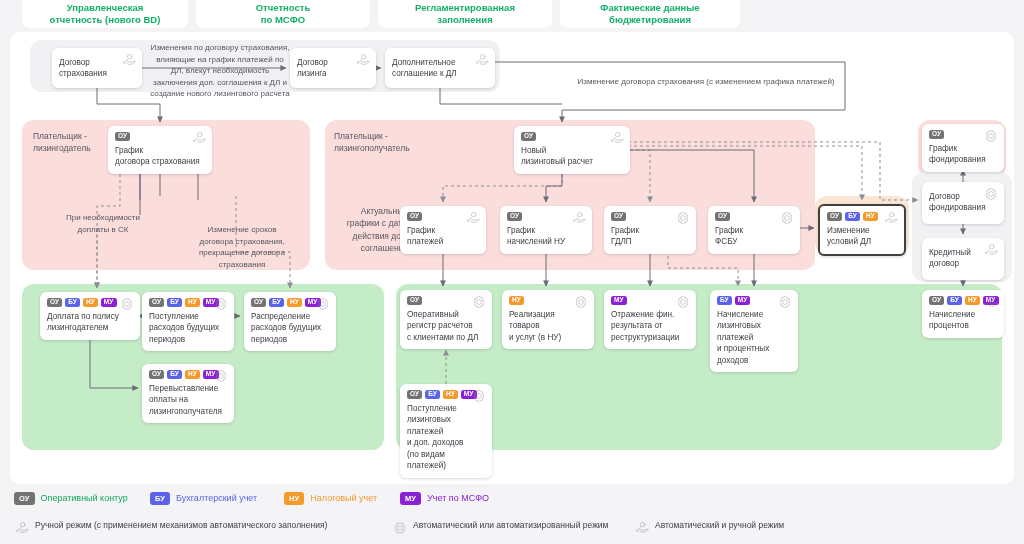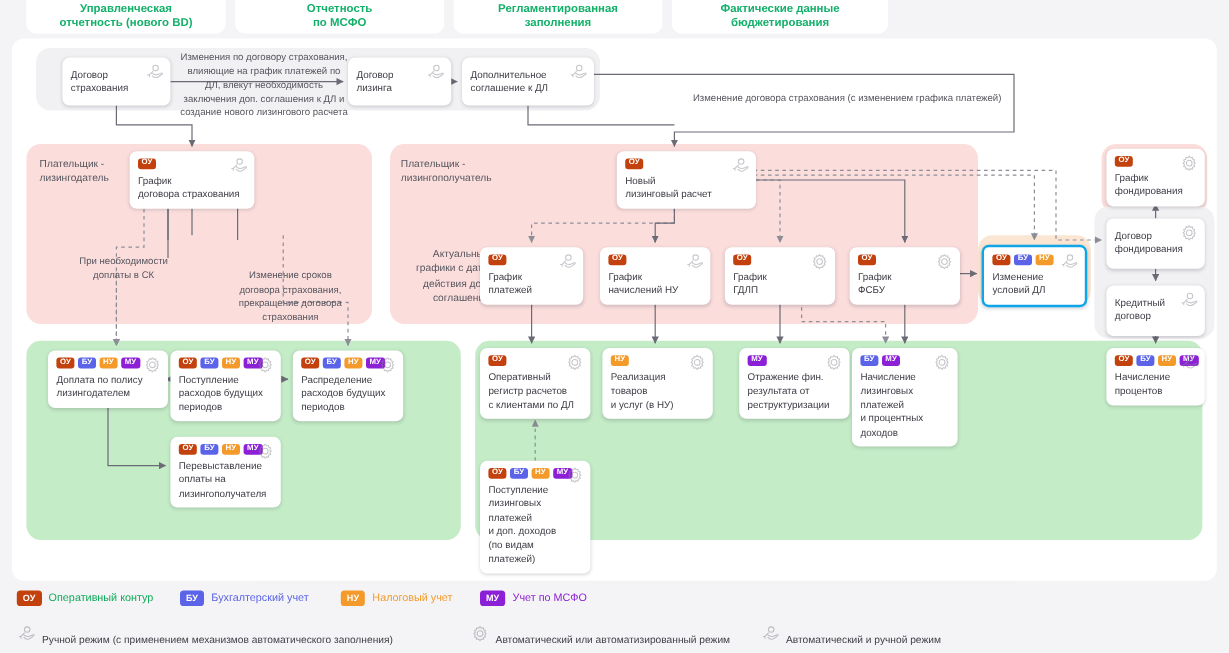--- a/index.html
+++ b/index.html
@@ -27,46 +27,46 @@
   .z-peach{background:#fae6d2;}
 
   .zone-label{position:absolute;font-size:8.5px;line-height:1.45;
               color:#55555e;}
   .zone-label.r{text-align:right;}
 
   
   .node{position:absolute;background:#fff;border-radius:6px;
         box-shadow:0 1px 3px rgba(40,40,60,.18);box-sizing:border-box;
         padding:5px 7px 6px 7px;}
-  .node.hl{border:2px solid #0ea5e9;}
+  .node.hl{border:2px solid #404040;}
   .node .tags{display:flex;gap:3px;align-items:center;height:11px;
               margin-bottom:3px;}
   .tag{display:inline-block;font-size:6.5px;font-weight:bold;color:#fff;
        border-radius:2.5px;padding:1.5px 3px 1.5px 3px;line-height:1;
        letter-spacing:.1px;}
-  .t-ou{background:#c2410c;}
+  .t-ou{background:#737373;}
   .t-bu{background:#5b63e8;}
   .t-nu{background:#f49a2b;}
   .t-mu{background:#8c20d6;}
   .node .title{font-size:8.2px;line-height:1.4;color:#3d3d46;
                white-space:pre-line;}
   .node .ico{position:absolute;top:4px;right:5px;width:16px;height:16px;
              opacity:.5;}
   .node.noTag .title{margin-top:4px;}
 
   
   .edge-label{position:absolute;font-size:8px;line-height:1.45;
               color:#55555e;text-align:center;white-space:pre-line;}
 
   
   .legend{position:absolute;left:0;top:488px;width:1024px;height:56px;}
   .lg-item{position:absolute;display:flex;align-items:center;gap:6px;}
   .lg-item .tag{font-size:7.5px;padding:2.5px 5px;border-radius:3px;}
   .lg-text{font-size:9px;}
-  .lg-mode{position:absolute;display:flex;align-items:flex-end;gap:5px;
+  .lg-mode{position:absolute;display:flex;align-items:flex-start;gap:5px;
            font-size:8.5px;color:#3d3d46;}
   .lg-mode svg{opacity:.55;}
 
   svg.wires{position:absolute;left:0;top:0;width:1024px;height:544px;
             pointer-events:none;}
 </style>
 </head>
 <body>
 
 <div id="root">
@@ -402,21 +402,21 @@
         <div class="tags">
           <span class="tag t-nu">НУ</span>
         </div>
         <span class="ico"><svg viewBox="0 0 24 24" width="16" height="16" fill="none" stroke="#8d8d98" stroke-width="1.3" stroke-linejoin="round">
             <path d="M12 3.2 L13.6 5.2 L16.1 4.6 L16.4 7.2 L18.9 7.9 L17.8 10.2 L19.6 12 L17.8 13.8 L18.9 16.1 L16.4 16.8 L16.1 19.4 L13.6 18.8 L12 20.8 L10.4 18.8 L7.9 19.4 L7.6 16.8 L5.1 16.1 L6.2 13.8 L4.4 12 L6.2 10.2 L5.1 7.9 L7.6 7.2 L7.9 4.6 L10.4 5.2 Z"></path>
             <circle cx="12" cy="12" r="3.6"></circle>
           </svg></span>
         <div class="title">Реализация товаров
 и услуг (в НУ)</div>
       </div>
-      <div class="node" style="left: 604px; top: 290px; width: 92px; min-height: 56px; margin-left: 12px;">
+      <div class="node" style="left: 604px; top: 290px; width: 92px; min-height: 56px;">
         <div class="tags">
           <span class="tag t-mu">МУ</span>
         </div>
         <span class="ico"><svg viewBox="0 0 24 24" width="16" height="16" fill="none" stroke="#8d8d98" stroke-width="1.3" stroke-linejoin="round">
             <path d="M12 3.2 L13.6 5.2 L16.1 4.6 L16.4 7.2 L18.9 7.9 L17.8 10.2 L19.6 12 L17.8 13.8 L18.9 16.1 L16.4 16.8 L16.1 19.4 L13.6 18.8 L12 20.8 L10.4 18.8 L7.9 19.4 L7.6 16.8 L5.1 16.1 L6.2 13.8 L4.4 12 L6.2 10.2 L5.1 7.9 L7.6 7.2 L7.9 4.6 L10.4 5.2 Z"></path>
             <circle cx="12" cy="12" r="3.6"></circle>
           </svg></span>
         <div class="title">Отражение фин.
 результата от
 реструктуризации</div>

